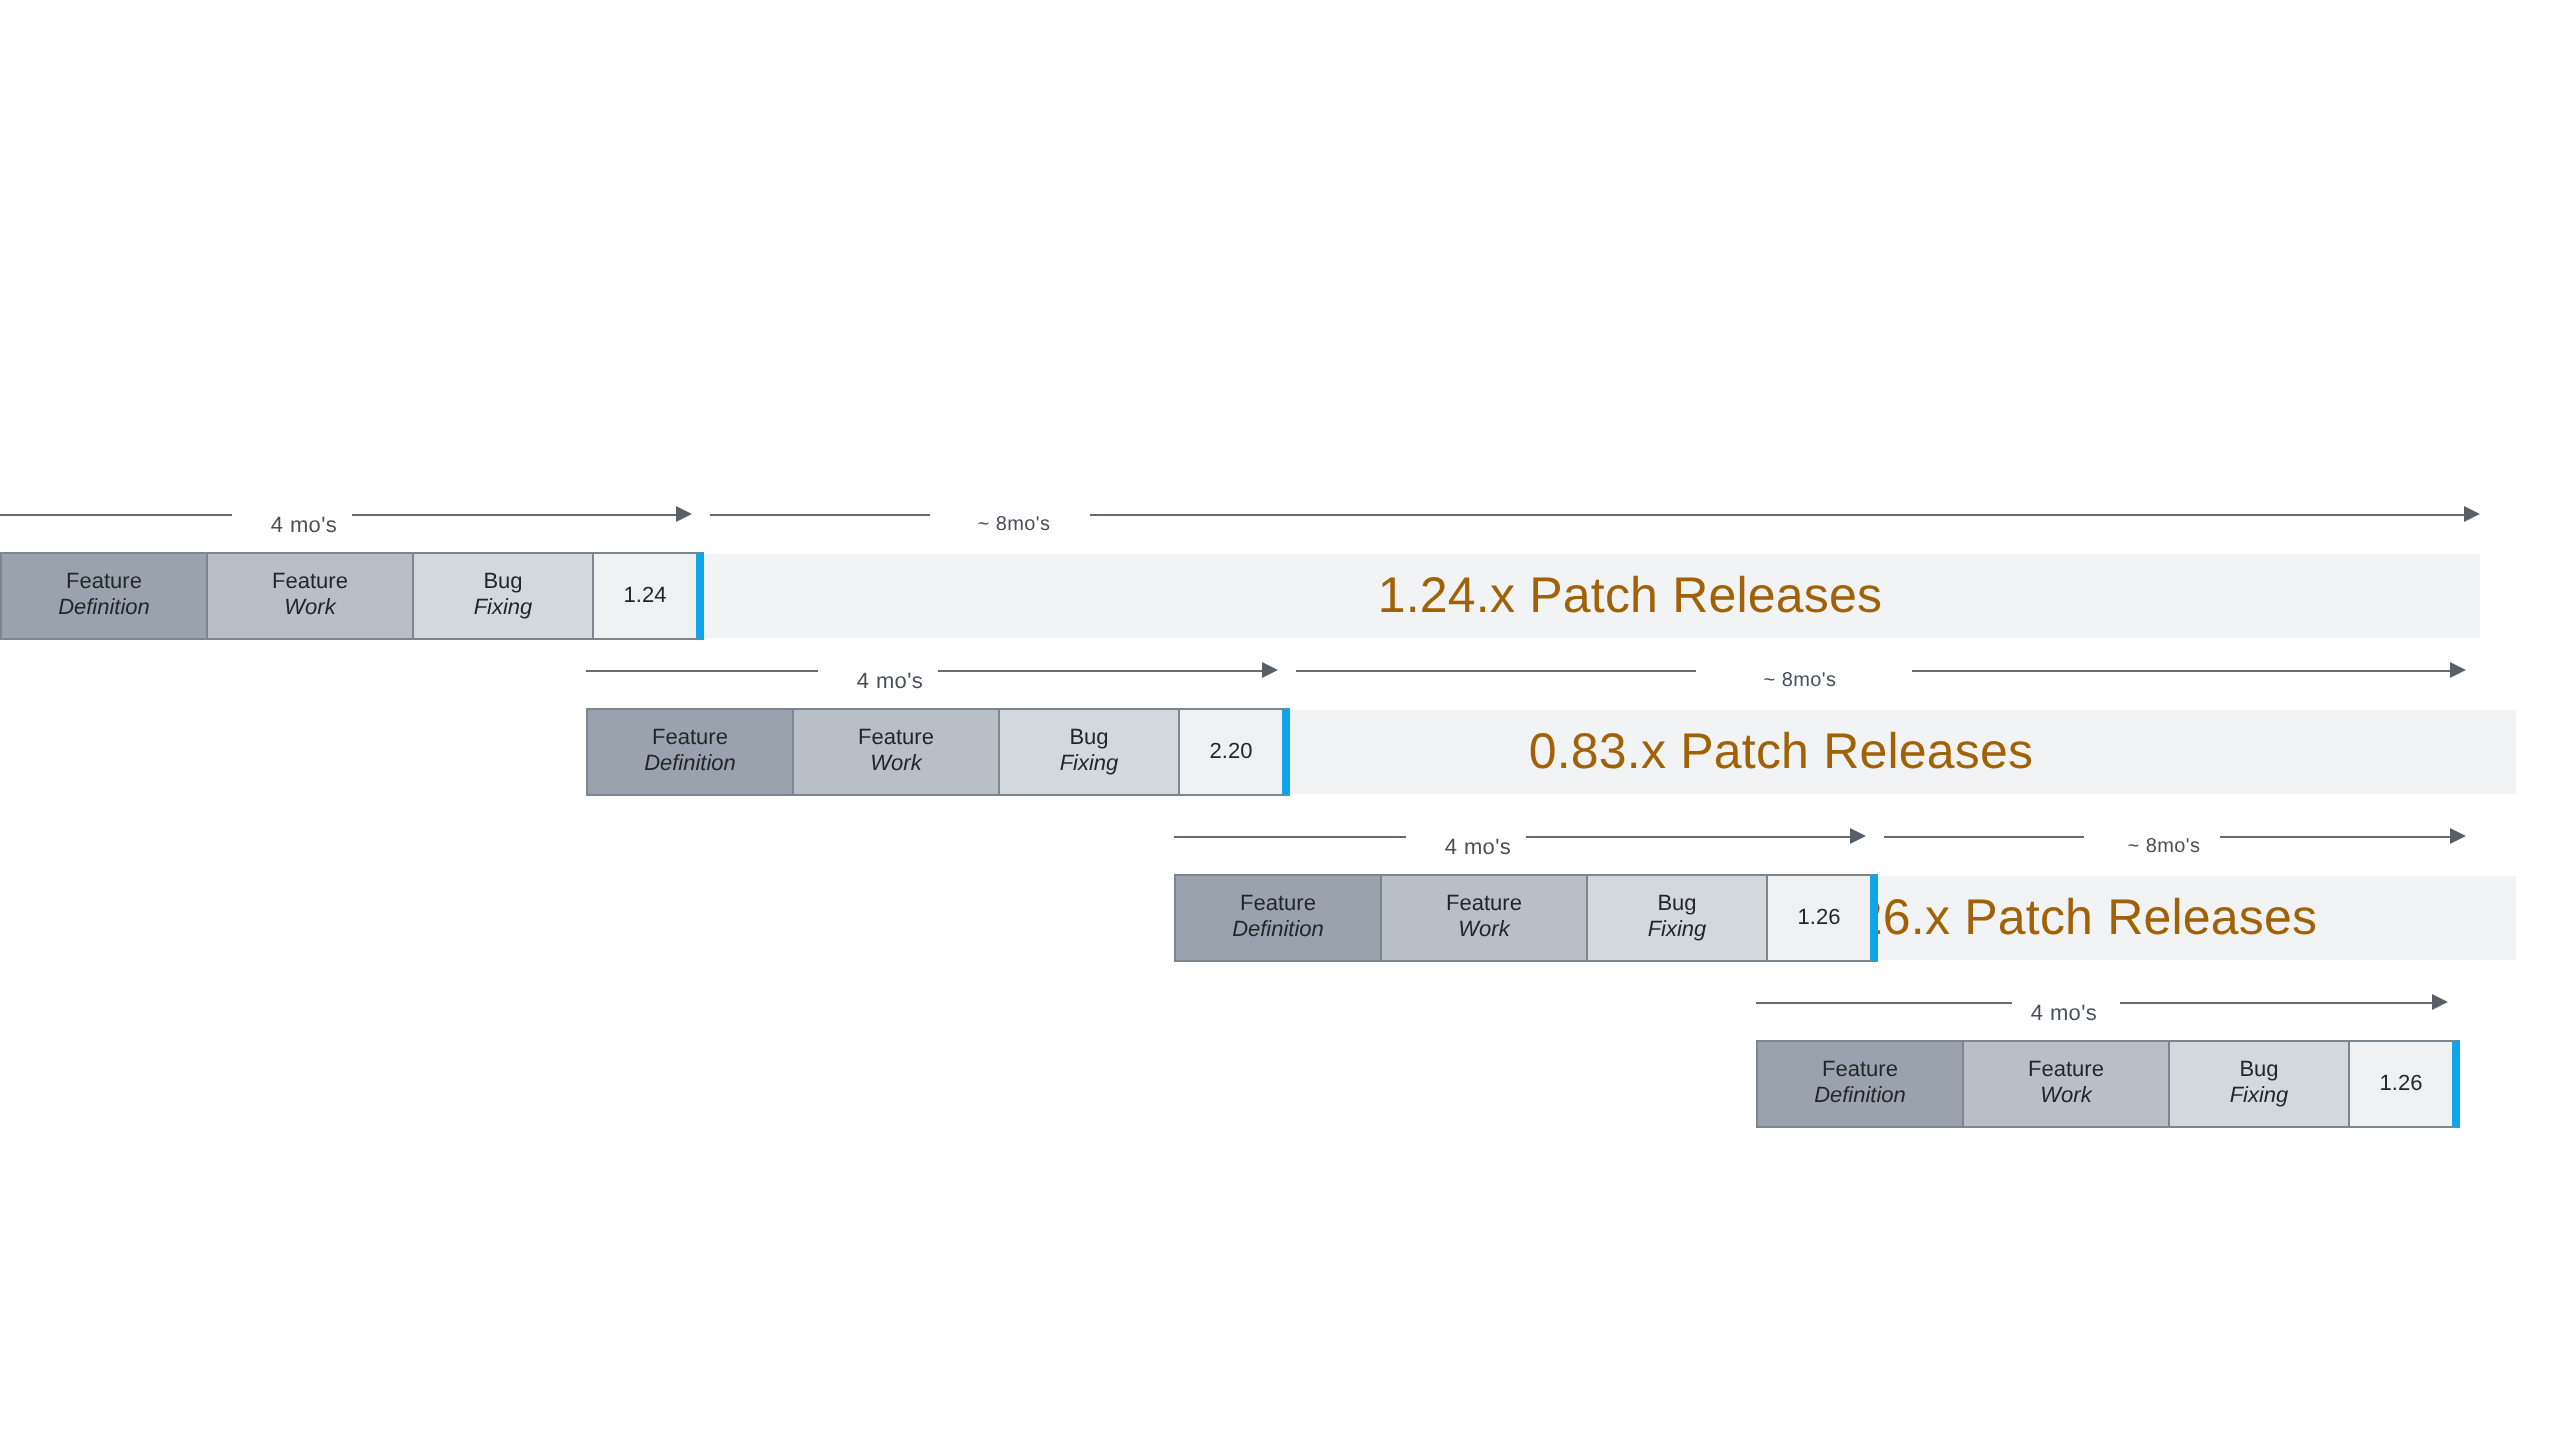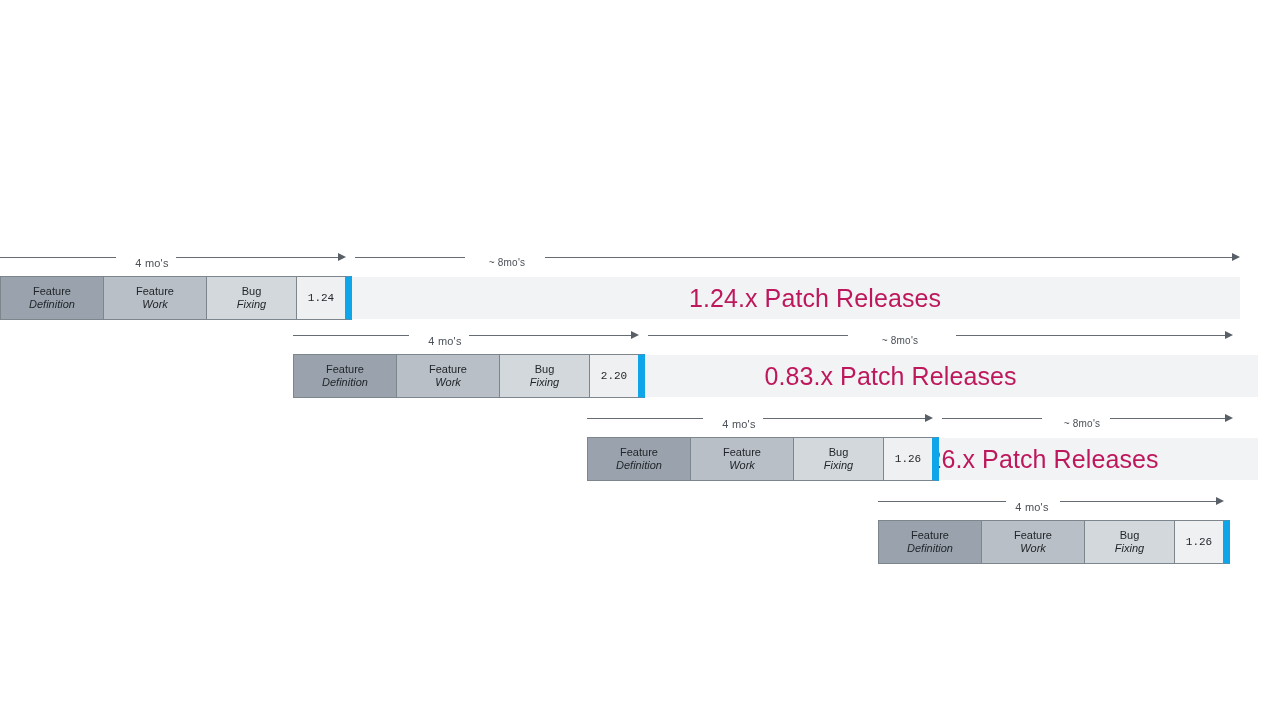--- a/index.html
+++ b/index.html
@@ -28,21 +28,21 @@
 
   
   .patch-band {
     position: absolute;
     background: #f2f3f4;
     display: flex;
     align-items: center;
     justify-content: center;
   }
   .patch-band-label {
-    color: #be185d;
+    color: #a16207;
     font-weight: 400;
     white-space: nowrap;
     letter-spacing: 0.1px;
   }
 
   
   .phase-strip {
     position: absolute;
     display: flex;
     box-sizing: border-box;
@@ -54,22 +54,21 @@
     display: flex;
     flex-direction: column;
     align-items: center;
     justify-content: center;
     text-align: center;
     color: #22262a;
     line-height: 1.18;
     white-space: nowrap;
   }
   .phase-box:last-child {
-    border-right: 7px solid #0ea5e9;
-    font-family: Liberation Mono, monospace;
+    border-right: 4px solid #0ea5e9;
   }
   .phase-box.definition { background: #9aa3ad; }
   .phase-box.work       { background: #b8bfc6; }
   .phase-box.bugfix     { background: #d3d8dd; }
   .phase-box.version    { background: #eef0f2; }
 
   .phase-line2 { display: block; font-style: italic; }
 
   
   .measure {

